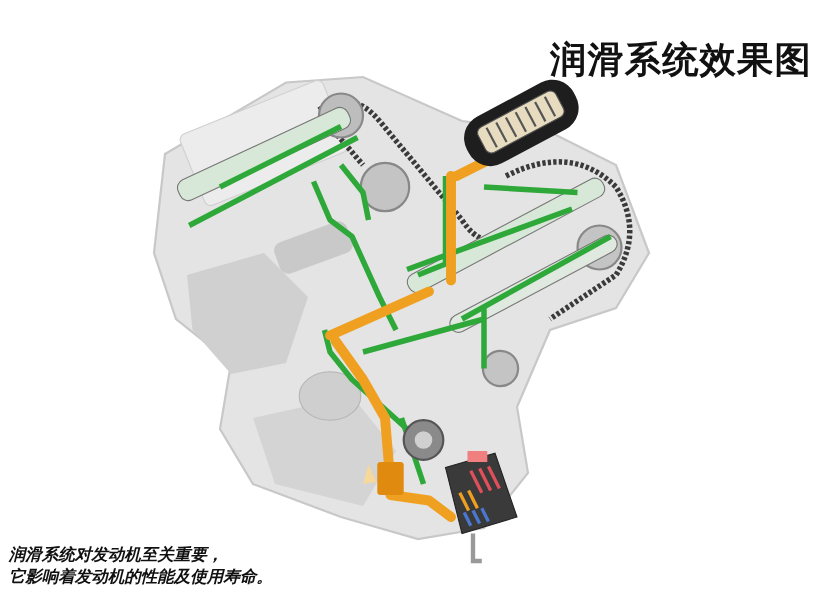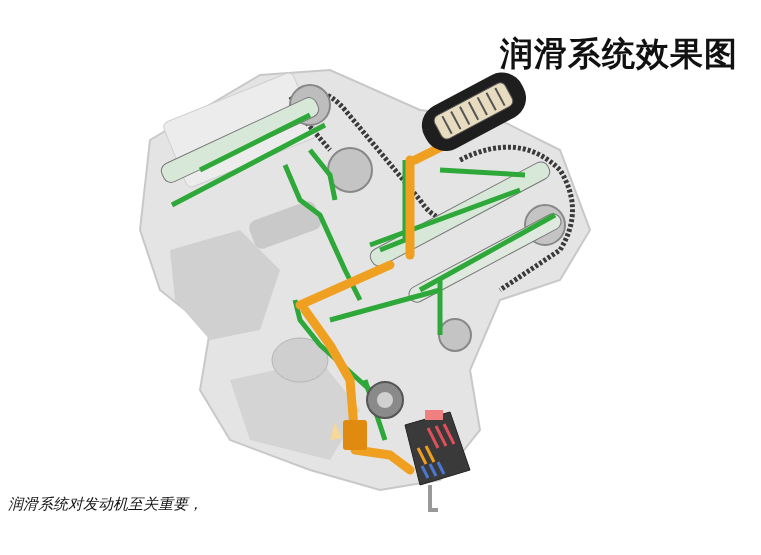--- a/index.html
+++ b/index.html
@@ -1,18 +1,18 @@
 <!DOCTYPE html>
 <html><head>
 <meta charset="utf-8">
 <style>
   html, body { margin: 0; padding: 0; background: #ffffff; }
   body { width: 761px; height: 555px; position: relative; overflow: hidden; font-family: "DejaVu Sans", sans-serif; }
   .title { position: absolute; left: 500px; top: 32px; font-size: 33px; font-weight: bold; color: #111; letter-spacing: 1px; white-space: nowrap; }
-  .caption { position: absolute; left: 8px; top: 494px; font-size: 15px; font-weight: normal; font-style: italic; color: #111; line-height: 20px; }
+  .caption { position: absolute; left: 8px; top: 494px; font-size: 15px; font-weight: bold; font-style: italic; color: #111; line-height: 20px; }
   .caption div { white-space: nowrap; }
   svg.engine { position: absolute; left: 0; top: 0; }
 </style>
 </head>
 <body>
 
 <svg class="engine" width="761" height="555" viewBox="0 0 761 555">
 
   <g>
     <path d="M150 140 L260 75 L330 70 L420 110 L500 120 L560 150 L590 230 L560 280 L500 300 L470 370 L480 430 L440 480 L380 490 L310 470 L230 440 L200 390 L210 330 L160 290 L140 230 Z" fill="#e4e4e4" stroke="#c8c8c8" stroke-width="2"></path>
@@ -102,13 +102,14 @@
     <rect x="425" y="410" width="18" height="10" fill="#f08080"></rect>
   </g>
 
   <path d="M330 440 L335 422 L342 438 Z" fill="#f5d89a"></path>
 </svg>
 
 <div class="title">润滑系统效果图</div>
 
 <div class="caption">
   <div>润滑系统对发动机至关重要，</div>
+  <div>它影响着发动机的性能及使用寿命。</div>
 </div>
 
 </body></html>

